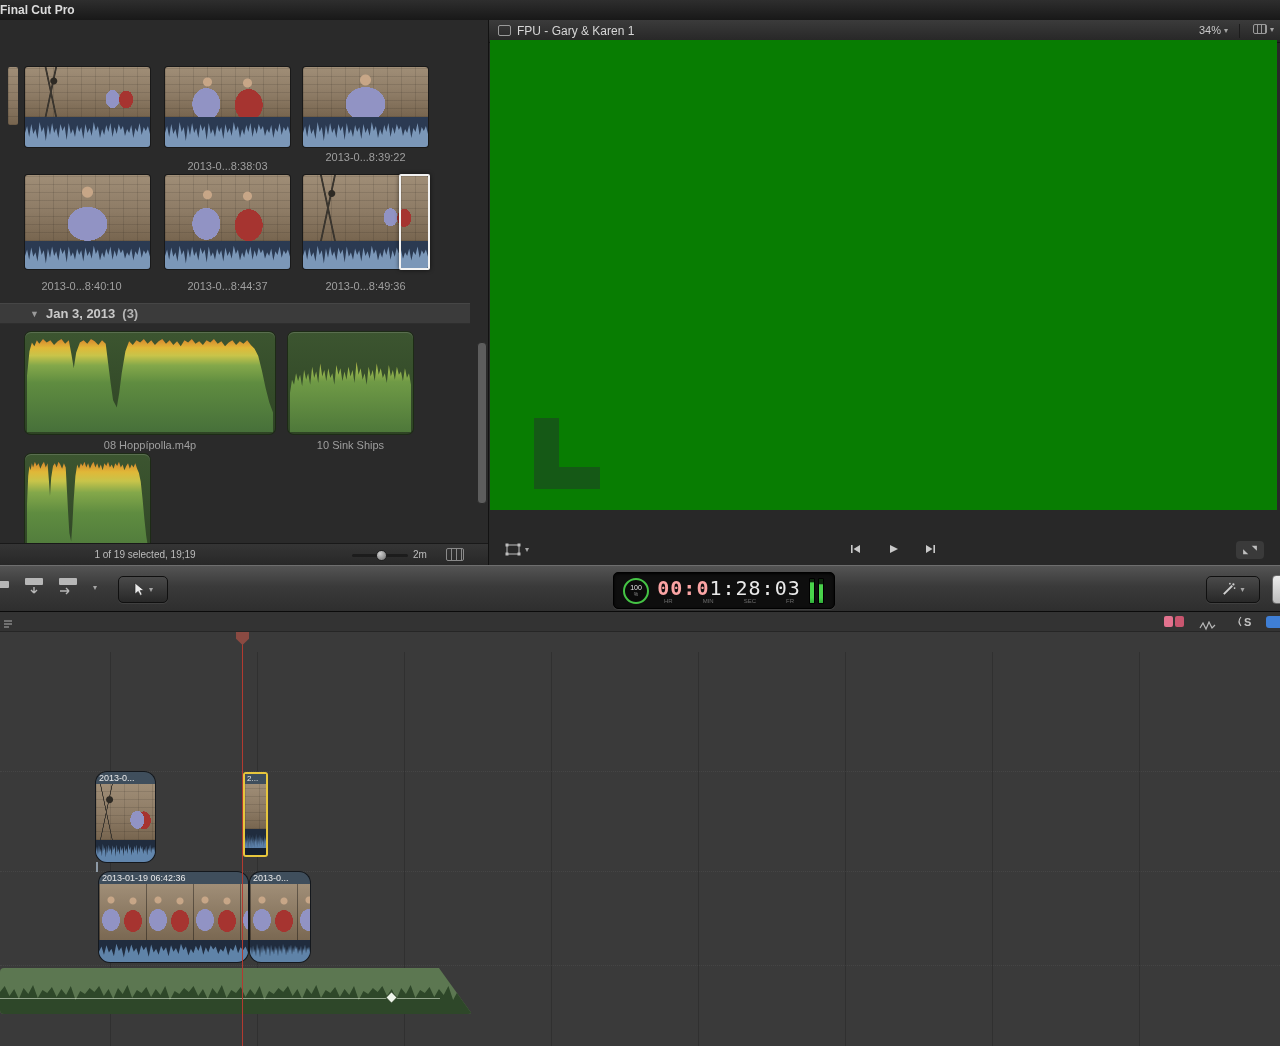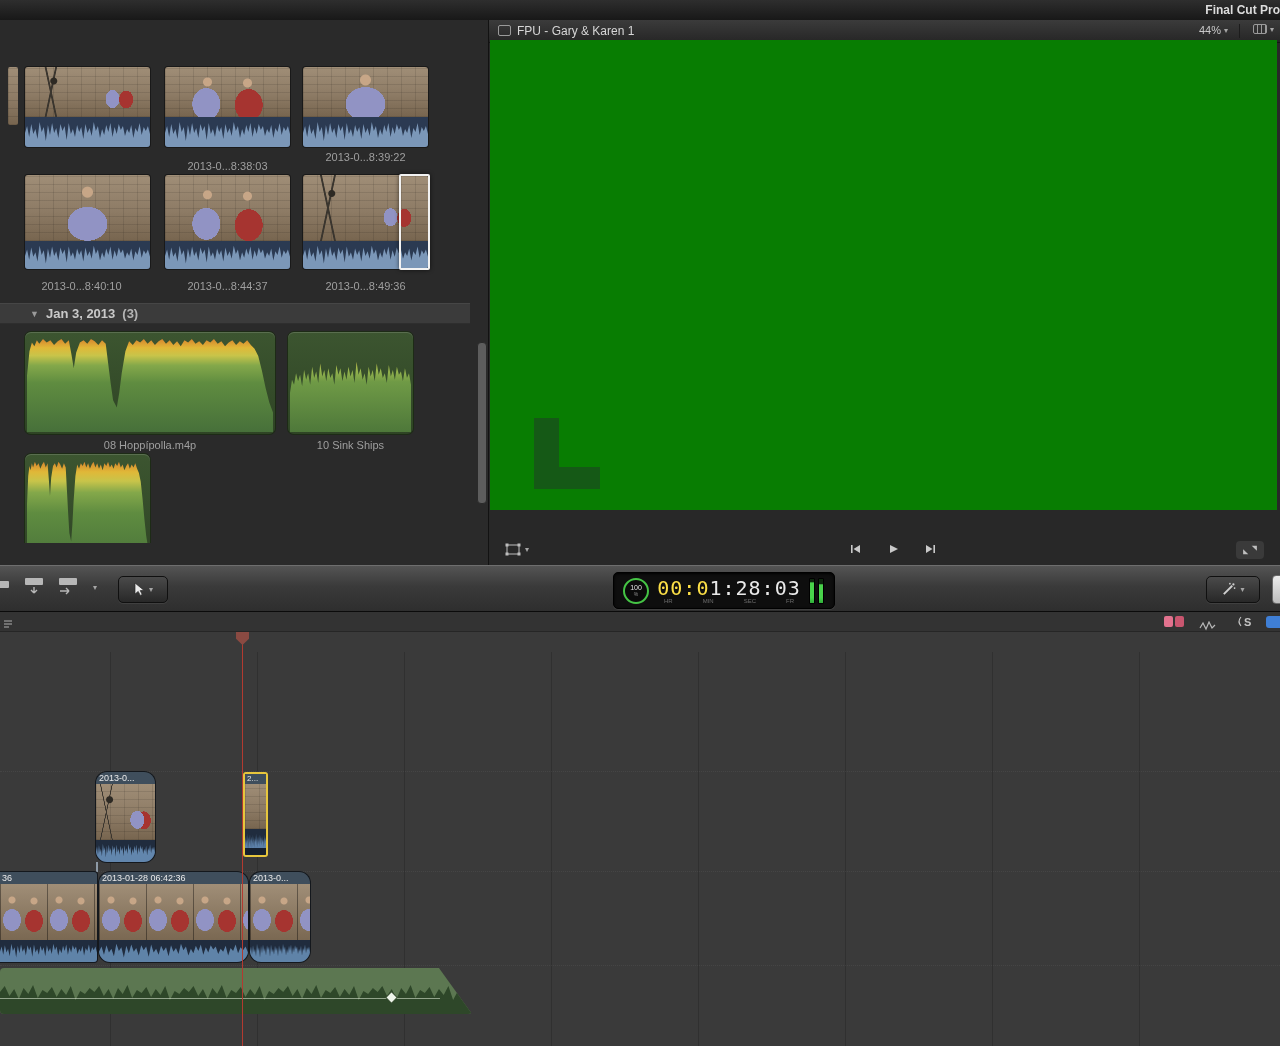--- a/index.html
+++ b/index.html
@@ -2,21 +2,21 @@
 <html><head>
 <meta charset="utf-8">
 <style>
   html,body{margin:0;padding:0;background:#111;}
   .stage{position:relative;width:1280px;height:1046px;overflow:hidden;background:#343434;
          font-family:"Liberation Sans",sans-serif;-webkit-font-smoothing:antialiased;}
   .abs{position:absolute;}
   
   .titlebar{left:0;top:0;width:1280px;height:20px;background:linear-gradient(#2e2e2e,#181818);
             border-bottom:1px solid #000;color:#dcdcdc;font-size:12px;font-weight:bold;
-            text-align:right;line-height:20px;}
+            text-align:left;line-height:20px;}
   
   .panelbar{left:0;top:0;width:100%;height:22px;background:linear-gradient(#3b3b3b,#262626);
             border-bottom:1px solid #151515;}
   .browser{left:0;top:20px;width:488px;height:545px;background:#2a2a2a;border-right:1px solid #121212;}
   .viewer{left:489px;top:20px;width:791px;height:545px;background:#282828;}
   .smalltxt{font-size:11px;color:#c9c9c9;}
   .chev{font-size:8px;color:#a5a5a5;}
   .updn{display:inline-flex;flex-direction:column;font-size:6px;line-height:4px;color:#9a9a9a;margin-left:3px;}
   .search{position:absolute;right:4px;top:3px;width:118px;height:15px;background:#181818;
           border:1px solid #4a4a4a;border-radius:9px;display:flex;align-items:center;padding:0 6px;gap:4px;}
@@ -86,21 +86,21 @@
            justify-content:center;gap:4px;}
   .dash{position:absolute;left:613px;top:6px;width:220px;height:35px;background:#0e0e0e;border:1px solid #000;
         border-radius:5px;box-shadow:0 1px 0 rgba(255,255,255,.08),inset 0 1px 3px #000;
         display:flex;align-items:center;}
   .dial{width:22px;height:22px;margin-left:9px;border-radius:50%;border:2px solid #45c445;background:#0a0a0a;
         display:flex;flex-direction:column;align-items:center;justify-content:center;line-height:6px;}
   .dial .v{font-size:7px;color:#e2e2e2;}
   .dial .u{font-size:5px;color:#8f8f8f;}
   .tcblock{flex:1;display:flex;flex-direction:column;align-items:center;margin-top:1px;}
   .tc{font-family:"DejaVu Sans Mono",monospace;font-size:20px;letter-spacing:1px;line-height:20px;}
-  .tc .dim{color:#fde047;} .tc .bri{color:#e9e9e9;}
+  .tc .dim{color:#fca5a5;font-weight:bold;} .tc .bri{color:#e9e9e9;}
   .tc-units{width:130px;display:flex;justify-content:space-between;font-size:6px;color:#6e6e6e;margin-top:0;}
   .meters{display:flex;gap:3px;margin-right:10px;}
   .meter{width:6px;height:26px;border:1px solid #000;border-radius:1px;box-sizing:border-box;}
   .m1{background:linear-gradient(180deg,#0e270e 0 12%,#49d34b 16% 78%,#2fae3a 100%);}
   .m2{background:linear-gradient(180deg,#0e270e 0 20%,#49d34b 24% 78%,#2fae3a 100%);}
   
   .timeline{left:0;top:612px;width:1280px;height:434px;background:#3a3a3a;}
   .tstrip{left:0;top:0;width:1280px;height:20px;background:#333;border-bottom:1px solid #262626;box-sizing:border-box;}
   .ruler{left:0;top:20px;width:1280px;height:20px;background:#2d2d2d;border-bottom:1px solid #232323;box-sizing:border-box;}
   .rl{position:absolute;top:4px;font-size:10px;color:#8c8c8c;white-space:nowrap;}
@@ -260,28 +260,37 @@
       <div class="b-label" style="left:288px;top:397px;">10 Sink Ships</div>
       <div class="a-clip" style="left:25px;top:412px;width:125px;height:118px;">
         <svg viewBox="0 0 200 80" preserveAspectRatio="none">
             <use href="#wf-max"></use>
           </svg>
       </div>
 
       <div class="sbthumb"></div>
     </div>
 
+    <div class="abs statusbar">
+      <span class="abs" style="left:20px;top:5px;width:250px;text-align:center;font-size:10px;color:#bdbdbd;">1 of 19 selected, 19;19</span>
+      <div class="slider-track">
+        <div class="slider-thumb"></div>
+      </div>
+      <span class="abs" style="left:413px;top:5px;font-size:10px;color:#bdbdbd;">2m</span>
+      <div class="abs iconrect" style="left:446px;top:4px;width:18px;height:13px;border:1px solid #8a8a8a;border-radius:2px;
+           background:repeating-linear-gradient(90deg,transparent 0 4px,#8a8a8a 4px 5px);"></div>
+    </div>
   </div>
 
   <div class="abs viewer">
     <div class="abs panelbar">
       <span class="abs iconrect" style="left:9px;top:5px;width:13px;height:11px;border:1px solid #9a9a9a;border-radius:2px;"></span>
       <span class="abs" style="left:28px;top:4px;font-size:12px;color:#d6d6d6;">FPU - Gary &amp; Karen 1</span>
       <div class="abs" style="right:52px;top:4px;display:flex;align-items:center;gap:3px;">
-        <span class="smalltxt">44%</span>
+        <span class="smalltxt">34%</span>
         <span class="chev">▾</span>
       </div>
       <div class="abs" style="right:40px;top:4px;width:1px;height:14px;background:#1c1c1c;"></div>
       <div class="abs" style="right:6px;top:4px;display:flex;align-items:center;gap:3px;">
         <span class="iconrect" style="width:14px;height:10px;border:1px solid #9a9a9a;border-radius:2px;
               background:repeating-linear-gradient(90deg,transparent 0 3px,#9a9a9a 3px 4px);"></span>
         <span class="chev">▾</span>
       </div>
     </div>
 
@@ -446,31 +455,22 @@
       <div class="t-labelbar" style="height:10px;font-size:8px;line-height:10px;padding:0 2px;">2...</div>
       <div class="t-stone" style="height:45px;"></div>
       <div class="t-wf" style="height:26px;">
         <svg viewBox="0 0 120 30" preserveAspectRatio="none">
             <use href="#wf-jag" fill="#5c80a8"></use>
           </svg>
         <div style="position:absolute;left:0;right:0;bottom:0;height:7px;background:#16202e;"></div>
       </div>
     </div>
 
-    <div class="t-clip" style="left:0px;top:260px;width:97px;height:90px;border-radius:0 3px 3px 0;">
-      <div class="t-labelbar" style="padding:0 2px;">36</div>
-      <div class="film" style="height:56px;"></div>
-      <div class="t-wf" style="height:22px;">
-        <svg viewBox="0 0 120 30" preserveAspectRatio="none">
-            <use href="#wf-jag" fill="#5f83a8"></use>
-          </svg>
-        </div>
-    </div>
     <div class="t-clip" style="left:99px;top:260px;width:149px;height:90px;">
-      <div class="t-labelbar">2013-01-28 06:42:36</div>
+      <div class="t-labelbar">2013-01-19 06:42:36</div>
       <div class="film" style="height:56px;"></div>
       <div class="t-wf" style="height:22px;">
         <svg viewBox="0 0 120 30" preserveAspectRatio="none">
             <use href="#wf-jag" fill="#5f83a8"></use>
           </svg>
         </div>
     </div>
     <div class="t-clip" style="left:250px;top:260px;width:60px;height:90px;">
       <div class="t-labelbar">2013-0...</div>
       <div class="film" style="height:56px;"></div>

